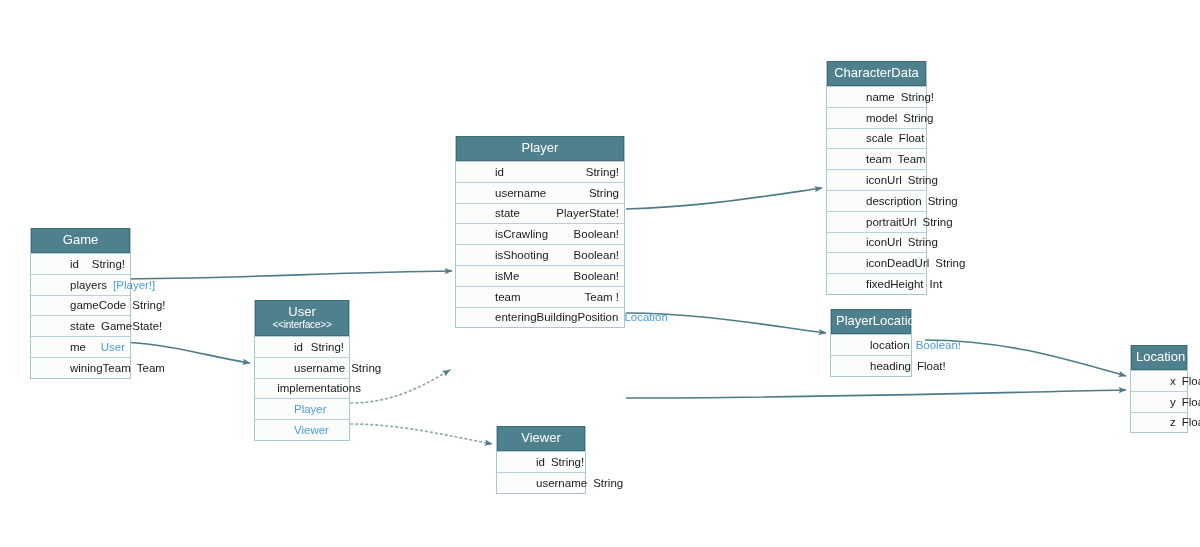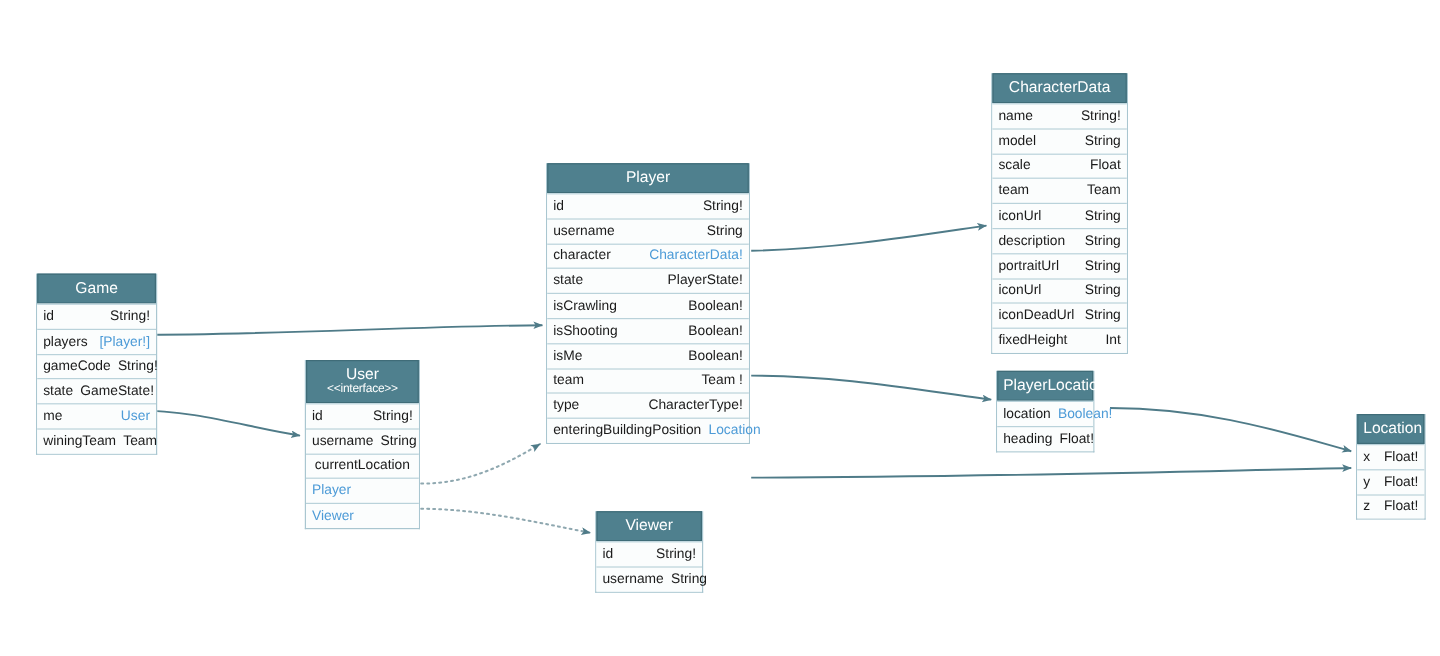--- a/index.html
+++ b/index.html
@@ -61,20 +61,21 @@
     color: #1a1a1a;
     padding: 0 5px;
     height: 20.8px;
     white-space: nowrap;
   }
   .row:first-child {
     border-top: none;
   }
   .row .fname {
     text-align: left;
+    margin-left: 34px;
   }
   .row .ftype {
     text-align: left;
     padding-left: 6px;
   }
   .row.center {
     justify-content: center;
   }
   .row.center .fname {
     text-align: center;
@@ -151,84 +152,76 @@
         <div class="entity-header"><span>User</span><span class="iface">&lt;&lt;interface&gt;&gt;</span></div>
         <div class="row">
           <span class="fname">id</span>
           <span class="ftype">String!</span>
         </div>
         <div class="row">
           <span class="fname">username</span>
           <span class="ftype">String</span>
         </div>
         <div class="row center">
-          <span class="fname">currentLocation</span>
+          <span class="fname">implementations</span>
         </div>
         <div class="row single">
           <span class="fname link">Player</span>
         </div>
         <div class="row single">
           <span class="fname link">Viewer</span>
         </div>
       </div>
       <div class="entity" style="left: 455px; top: 136px; width: 170px;">
         <div class="entity-header"><span>Player</span></div>
         <div class="row">
           <span class="fname">id</span>
           <span class="ftype">String!</span>
         </div>
         <div class="row">
           <span class="fname">username</span>
           <span class="ftype">String</span>
         </div>
         <div class="row">
-          <span class="fname">character</span>
-          <span class="ftype link">CharacterData!</span>
-        </div>
-        <div class="row">
           <span class="fname">state</span>
           <span class="ftype">PlayerState!</span>
         </div>
         <div class="row">
           <span class="fname">isCrawling</span>
           <span class="ftype">Boolean!</span>
         </div>
         <div class="row">
           <span class="fname">isShooting</span>
           <span class="ftype">Boolean!</span>
         </div>
         <div class="row">
           <span class="fname">isMe</span>
           <span class="ftype">Boolean!</span>
         </div>
         <div class="row">
           <span class="fname">team</span>
           <span class="ftype">Team !</span>
         </div>
         <div class="row">
-          <span class="fname">type</span>
-          <span class="ftype">CharacterType!</span>
-        </div>
-        <div class="row">
           <span class="fname">enteringBuildingPosition</span>
           <span class="ftype link">Location</span>
         </div>
       </div>
       <div class="entity" style="left: 496px; top: 426px; width: 90px;">
         <div class="entity-header"><span>Viewer</span></div>
         <div class="row">
           <span class="fname">id</span>
           <span class="ftype">String!</span>
         </div>
         <div class="row">
           <span class="fname">username</span>
           <span class="ftype">String</span>
         </div>
       </div>
-      <div class="entity" style="left: 826px; top: 61px; width: 114px;">
+      <div class="entity" style="left: 826px; top: 61px; width: 101px;">
         <div class="entity-header"><span>CharacterData</span></div>
         <div class="row">
           <span class="fname">name</span>
           <span class="ftype">String!</span>
         </div>
         <div class="row">
           <span class="fname">model</span>
           <span class="ftype">String</span>
         </div>
         <div class="row">

